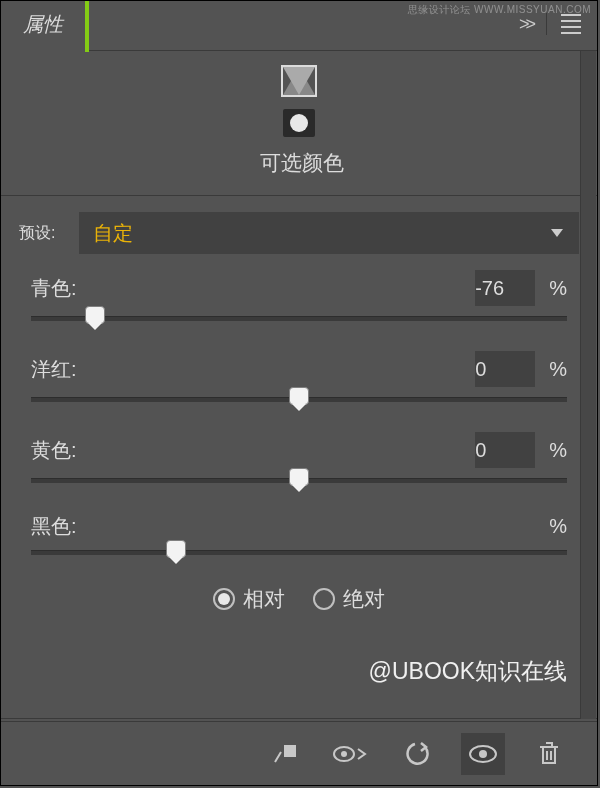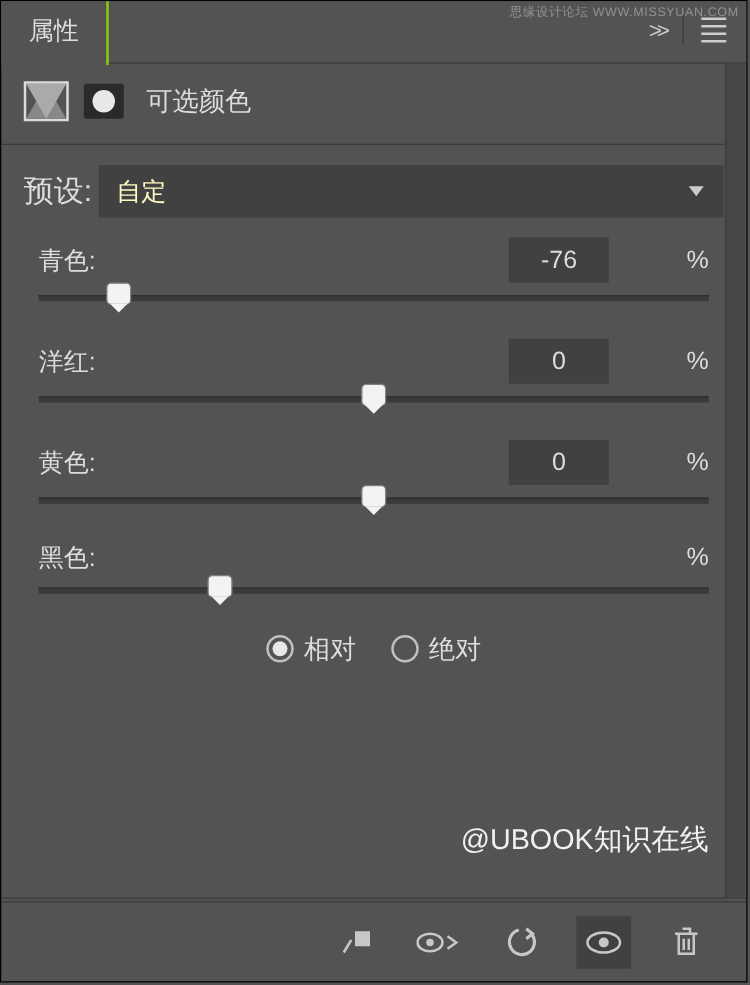--- a/index.html
+++ b/index.html
@@ -1,44 +1,44 @@
 <!DOCTYPE html>
 <html><head>
 <meta charset="utf-8">
 <style>
 * { box-sizing: border-box; margin: 0; padding: 0; font-family: "Microsoft YaHei", sans-serif; }
 body { background: #535353; color: #e8e8e8; width: 600px; height: 788px; position: relative; overflow: hidden; }
 .panel { width: 598px; height: 786px; border: 1px solid #000; position: relative; }
 .header { background: #535353; height: 50px; display: flex; align-items: flex-start; border-bottom: 1px solid #3a3a3a; }
-.tab { background: #535353; padding: 10px 22px 14px; font-size: 20px; color: #ddd; border-right: 2px solid #84cc16; }
+.tab { background: #535353; padding: 10px 22px 14px; font-size: 20px; color: #ddd; border-right: 4px solid #84cc16; font-style: italic; }
 .header-right { margin-left: auto; display: flex; align-items: center; padding: 12px 16px 0 0; gap: 14px; }
 .chevrons { font-size: 18px; letter-spacing: -4px; color: #ccc; }
 .menu-icon { display: flex; flex-direction: column; gap: 4px; }
 .menu-icon span { width: 20px; height: 2px; background: #ccc; }
 .divider-v { width: 1px; height: 22px; background: #3a3a3a; }
-.subheader { padding: 14px 18px 18px; display: flex; align-items: center; gap: 12px; }
+.subheader { padding: 14px 18px 18px; display: flex; align-items: center; gap: 12px; flex-direction: column; }
 .adj-icon { width: 36px; height: 32px; border: 2px solid #dcdcdc; position: relative; }
 .adj-icon::before, .adj-icon::after { content: ""; position: absolute; width: 0; height: 0; }
 .adj-icon::before { border-left: 16px solid transparent; border-right: 16px solid transparent; border-bottom: 28px solid #888; top: 0; left: 0; }
 .adj-icon::after { border-left: 16px solid transparent; border-right: 16px solid transparent; border-top: 28px solid #aaa; top: 0; left: 0; }
 .mask-icon { width: 32px; height: 28px; background: #2a2a2a; border-radius: 2px; display: flex; align-items: center; justify-content: center; }
 .mask-icon span { width: 18px; height: 18px; background: #e8e8e8; border-radius: 50%; }
 .sub-label { font-size: 21px; color: #ddd; margin-left: 6px; }
 .section-divider { height: 1px; background: #3a3a3a; margin: 0; }
 .content { padding: 16px 18px 0; }
 .row { display: flex; align-items: center; margin-bottom: 16px; }
-.row-label { width: 60px; font-size: 24px; color: #ddd; }
-.dropdown { flex: 1; background: #414141; height: 42px; display: flex; align-items: center; padding: 0 14px; font-size: 20px; color: #fef9c3; position: relative; }
+.row-label { width: 60px; font-size: 16px; color: #ddd; }
+.dropdown { flex: 1; background: #414141; height: 42px; display: flex; align-items: center; padding: 0 14px; font-size: 20px; color: #eab308; position: relative; }
 .dropdown::after { content: ""; position: absolute; right: 16px; top: 17px; width: 0; height: 0; border-left: 6px solid transparent; border-right: 6px solid transparent; border-top: 8px solid #ccc; }
 .swatch { width: 28px; height: 26px; background: #b83015; margin-right: 10px; }
 .slider-block { margin: 12px 0 8px; padding: 0 12px; }
-.slider-head { display: flex; align-items: center; margin-bottom: 8px; gap: 48px; }
+.slider-head { display: flex; align-items: center; margin-bottom: 8px; }
 .slider-label { font-size: 20px; color: #ddd; }
 .slider-head-spacer { flex: 1; }
-.value-input { width: 80px; height: 36px; background: #414141; color: #ddd; border: none; font-size: 20px; text-align: center; margin-right: 14px; }
+.value-input { width: 60px; height: 36px; background: #414141; color: #ddd; border: none; font-size: 20px; text-align: left; margin-right: 14px; }
 .unit { font-size: 20px; color: #ddd; }
 .track { height: 5px; background: #3a3a3a; border-top: 1px solid #2d2d2d; position: relative; margin: 10px 0 30px; }
 .thumb { position: absolute; top: -11px; width: 20px; height: 18px; background: #f3f3f3; border: 1px solid #808080; border-radius: 4px 4px 4px 4px; transform: translateX(-50%); }
 .thumb::after { content: ""; position: absolute; bottom: -7px; left: 50%; transform: translateX(-50%); border-left: 7px solid transparent; border-right: 7px solid transparent; border-top: 7px solid #f3f3f3; }
 .radio-row { display: flex; justify-content: center; gap: 28px; margin-top: 30px; }
 .radio { display: flex; align-items: center; gap: 8px; font-size: 21px; color: #ddd; }
 .radio-outer { width: 22px; height: 22px; border: 2px solid #c0c0c0; border-radius: 50%; display: flex; align-items: center; justify-content: center; }
 .radio-inner { width: 12px; height: 12px; background: #e8e8e8; border-radius: 50%; }
 .credit { position: absolute; bottom: 98px; right: 30px; font-size: 23px; color: #f0f0f0; font-weight: 500; }
 .footer-divider { position: absolute; bottom: 66px; left: 0; right: 0; height: 1px; background: #3a3a3a; }

